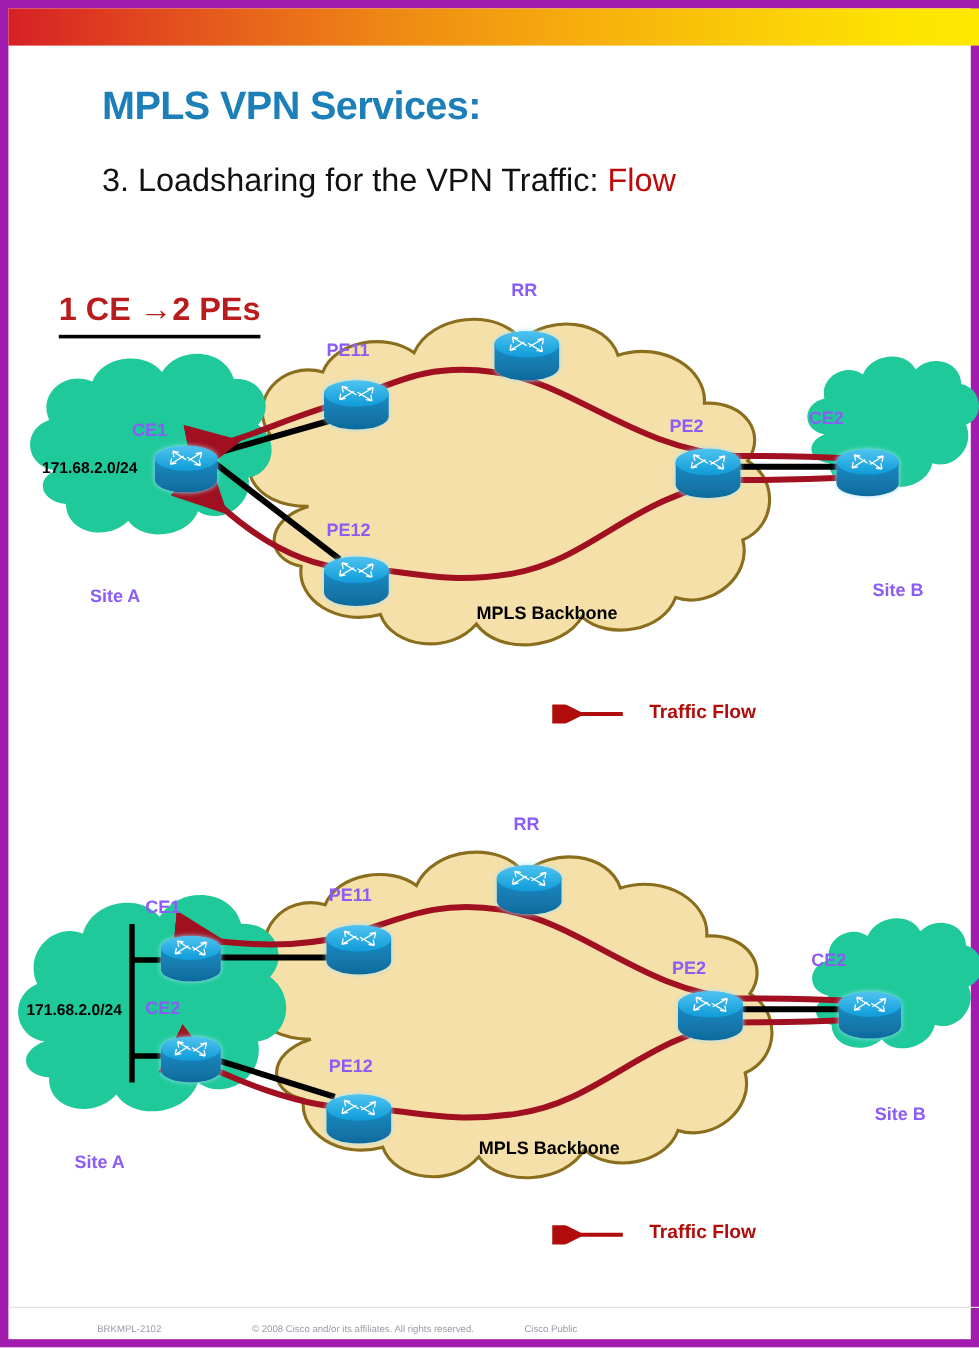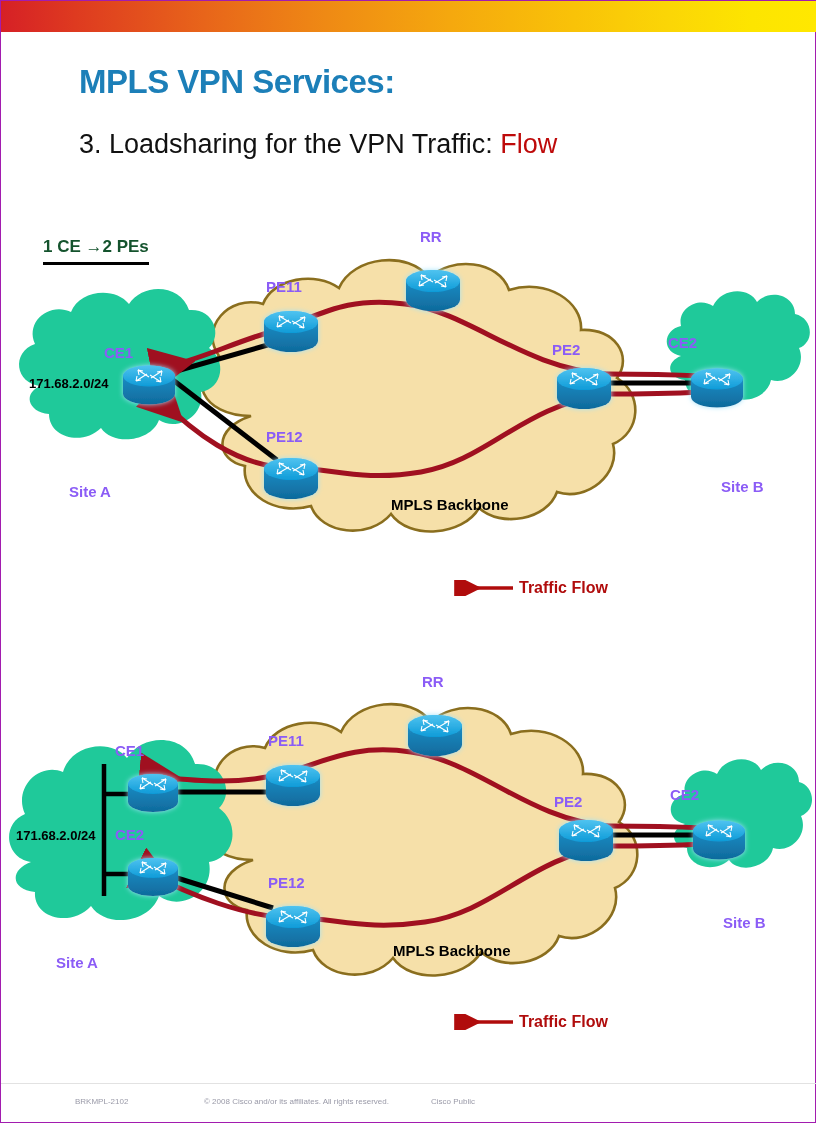--- a/index.html
+++ b/index.html
@@ -7,21 +7,21 @@
   body{
     width:816px;height:1123px;
     background:#ffffff;
     font-family:"Liberation Sans", sans-serif;
     position:relative;
     overflow:hidden;
   }
   .slide{
     position:absolute;left:0;top:0;width:816px;height:1123px;
     background:#fff;
-    border:1px solid #a21caf;
+    border:7px solid #a21caf;
     box-sizing:border-box;
   }
   
   .header-bar{
     position:absolute;left:0;top:0;width:816px;height:31px;
     background:linear-gradient(90deg,#d62026 0%,#de3a20 9%,#e8651a 25%,#ef8a14 40%,#f5a80e 55%,#f9c208 70%,#fbd606 82%,#fde500 92%,#ffe800 100%);
   }
   
   .title-main{
     position:absolute;left:78px;top:62px;
@@ -30,21 +30,21 @@
   }
   .title-sub{
     position:absolute;left:78px;top:128px;
     font-size:27px;color:#111111;white-space:nowrap;
   }
   .title-sub .accent{color:#BE0A0A;}
 
   
   .sec-head{
     position:absolute;
-    font-size:17px;font-weight:bold;color:#14532d;
+    font-size:27px;font-weight:bold;color:#b91c1c;
     white-space:nowrap;
     border-bottom:3px solid #000;
     padding-bottom:5px;
   }
   #sec-head-1{left:42px;top:236px;}
   #sec-head-2{left:42px;top:628px;}
 
   
   .diagram{position:absolute;left:0;width:816px;}
   #diagram-1{top:215px;height:390px;}
@@ -56,21 +56,21 @@
     position:absolute;white-space:nowrap;font-weight:bold;
     font-family:"Liberation Sans", sans-serif;
   }
   .lbl.red{color:#8b5cf6;}
   .lbl.black{color:#000;}
   .lbl.s15{font-size:15px;}
   .lbl.s13{font-size:13px;}
 
   
   .legend{
-    position:absolute;display:flex;align-items:center;gap:4px;
+    position:absolute;display:flex;align-items:flex-end;gap:20px;
   }
   .legend .legend-text{
     font-size:16px;font-weight:bold;color:#B00C0C;white-space:nowrap;
   }
   #legend-1{left:452px;top:578px;}
   #legend-2{left:452px;top:1012px;}
 
   
   .footer-rule{
     position:absolute;left:0;top:1082px;width:816px;height:1px;background:#e2e2e2;

